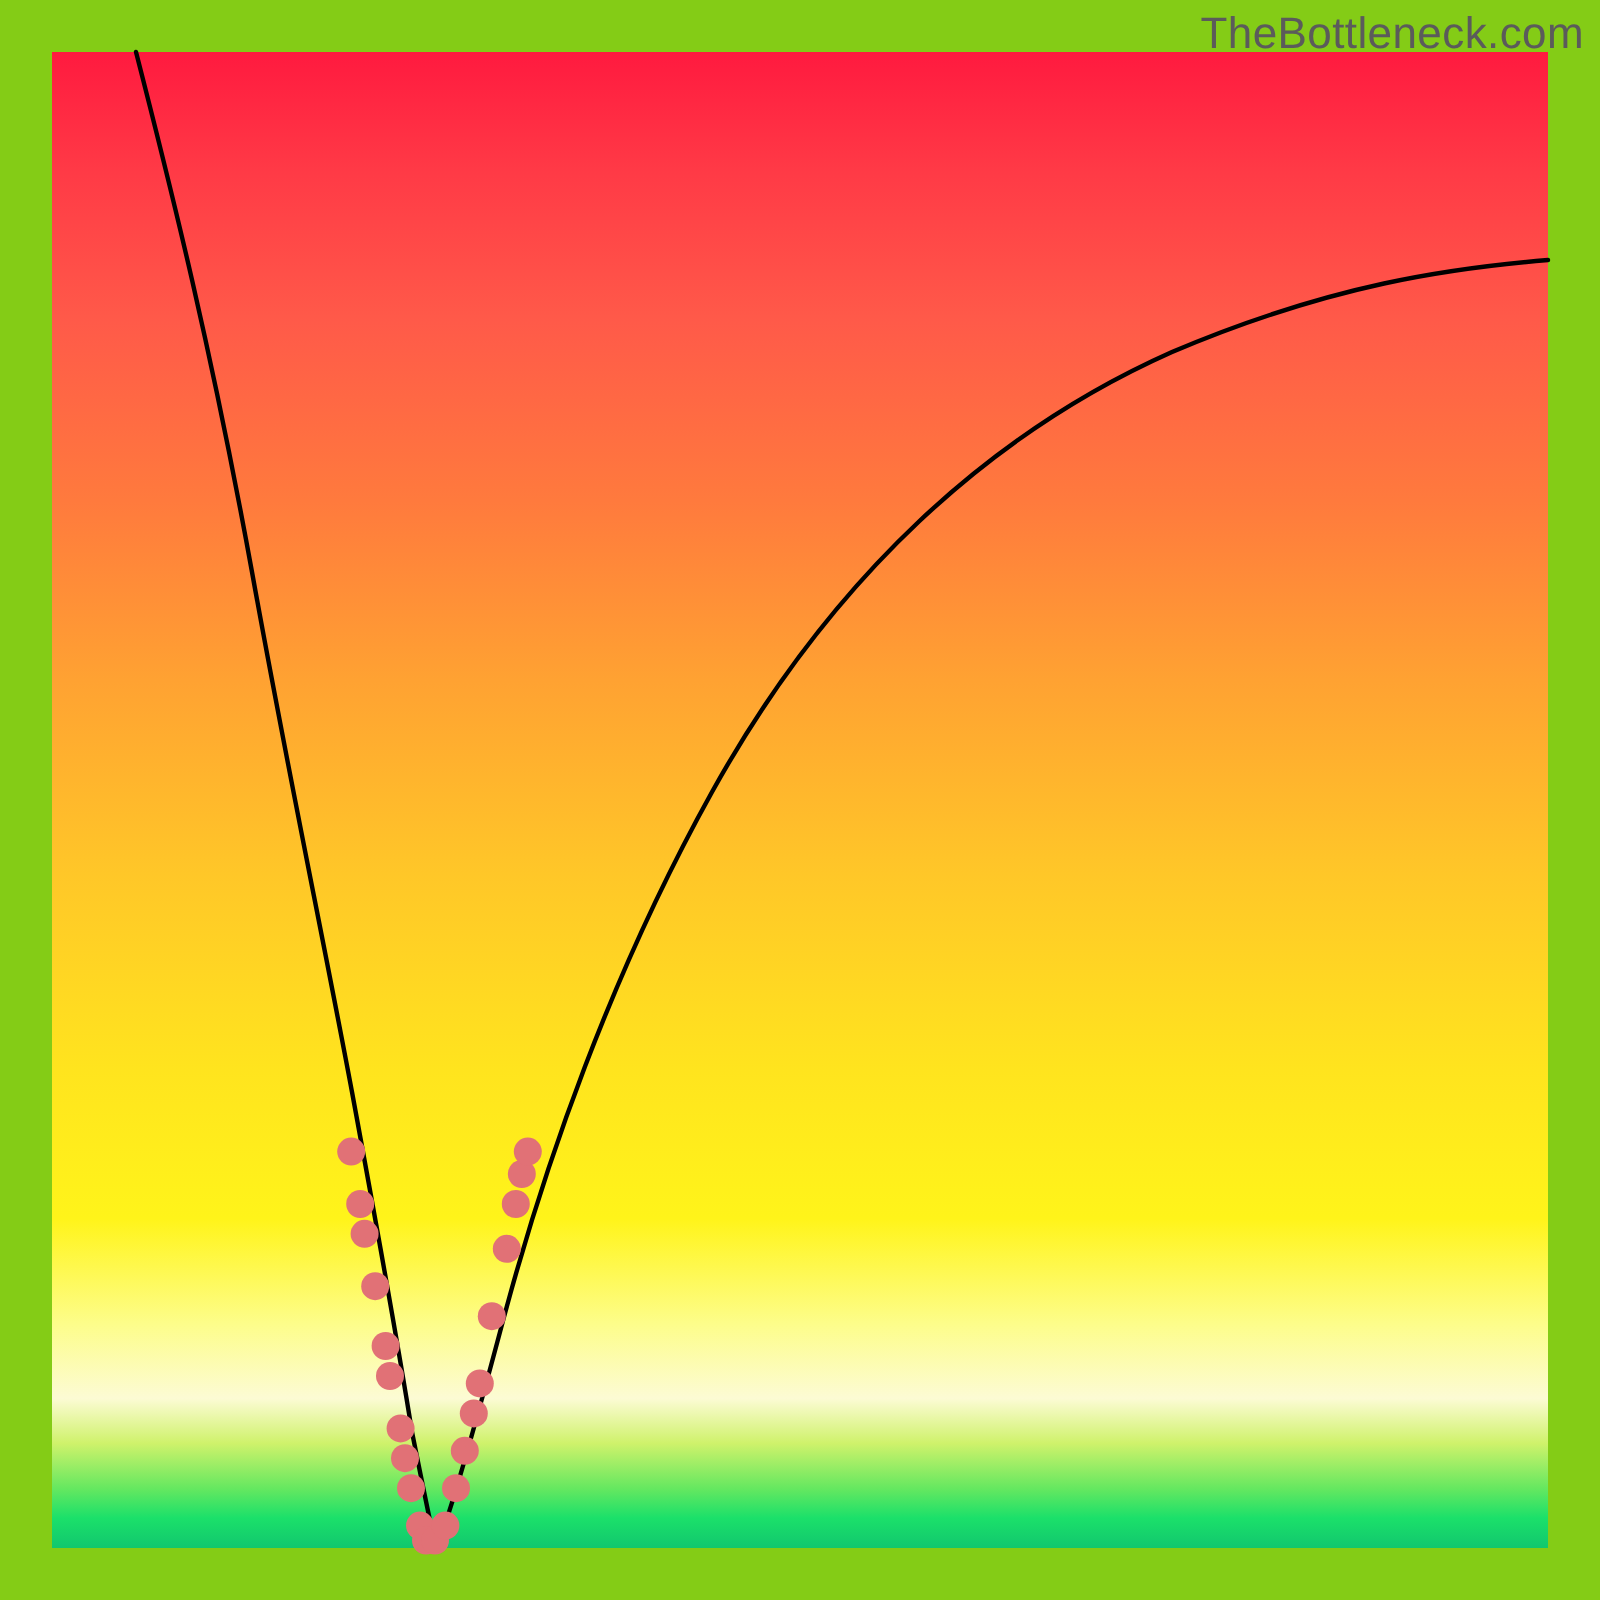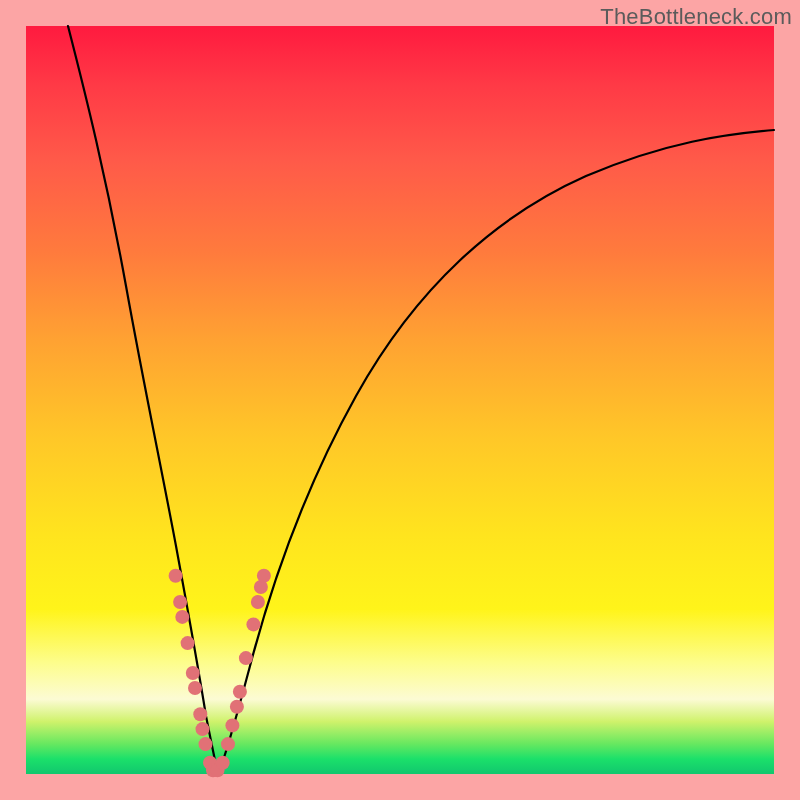--- a/index.html
+++ b/index.html
@@ -10,21 +10,21 @@
     overflow: hidden;
     background: #000;
     font-family: Arial, Helvetica, sans-serif;
   }
   .frame {
     position: absolute;
     left: 0;
     top: 0;
     width: 800px;
     height: 800px;
-    background: #fca5a5;
+    background: #84cc16;
   }
   .plot-area {
     position: absolute;
     left: 26px;
     top: 26px;
     width: 748px;
     height: 748px;
     
     background: linear-gradient(
       to bottom,

